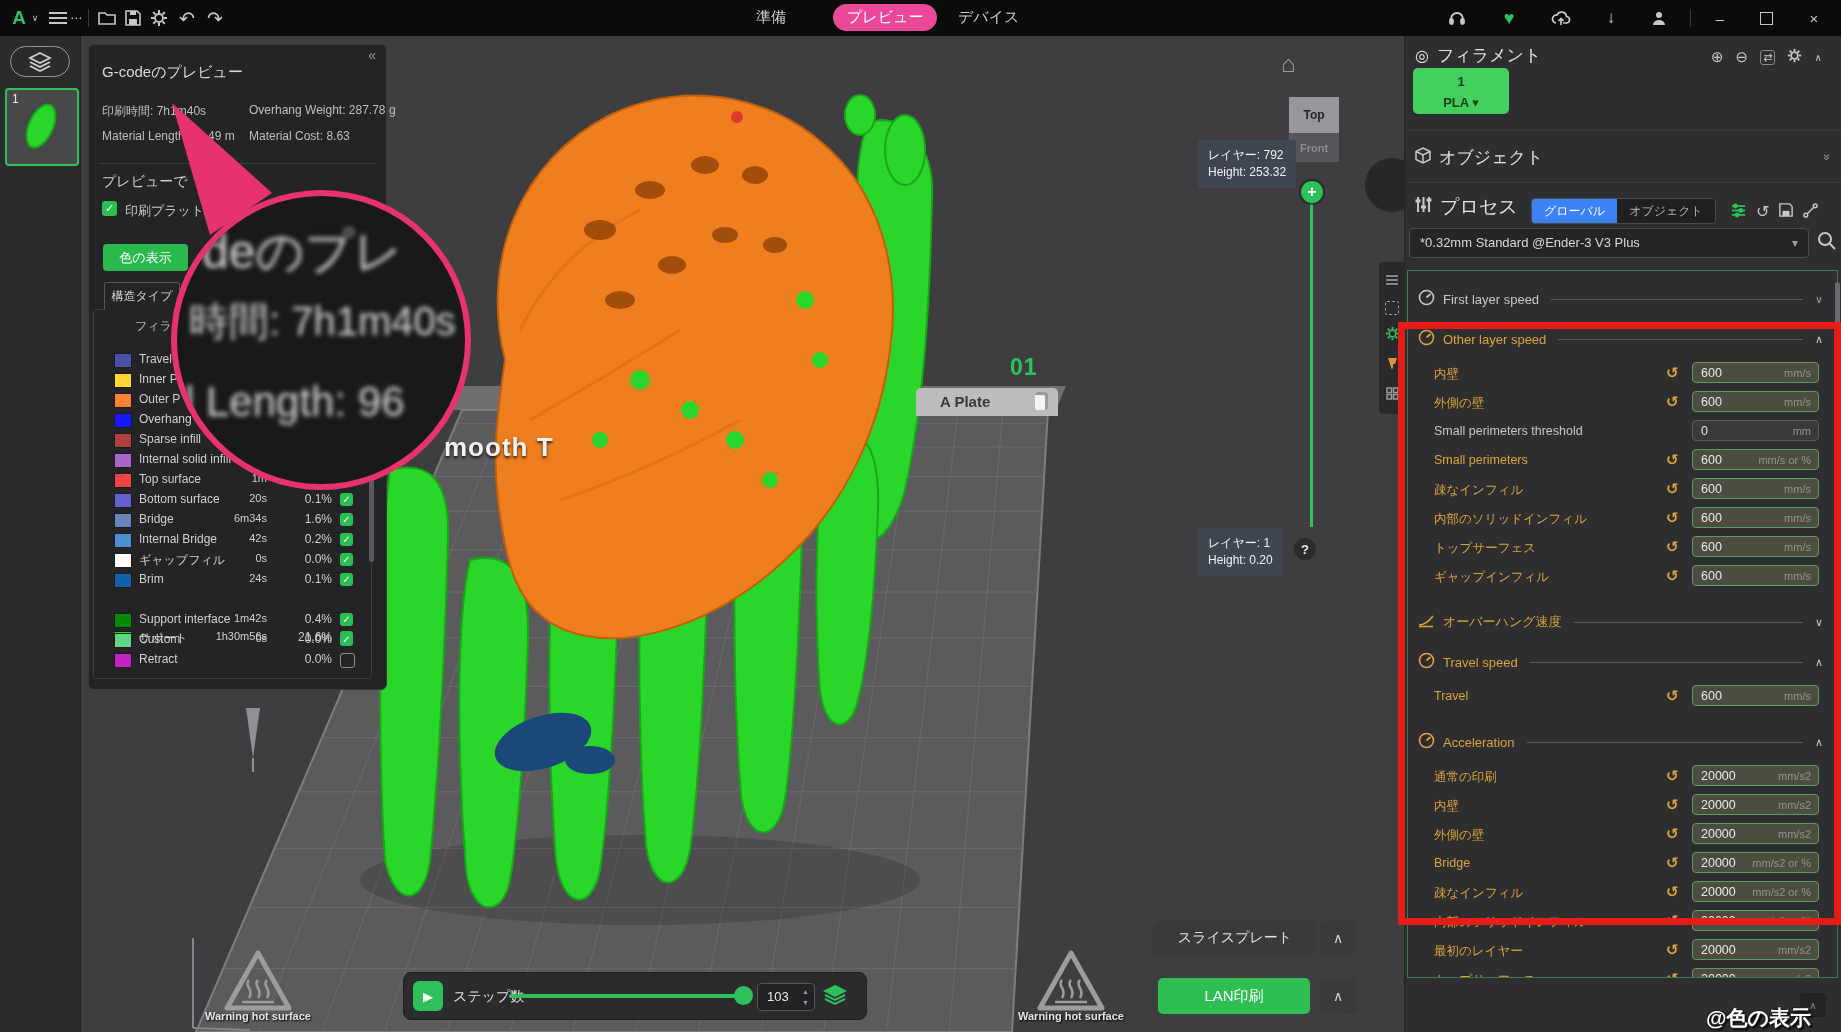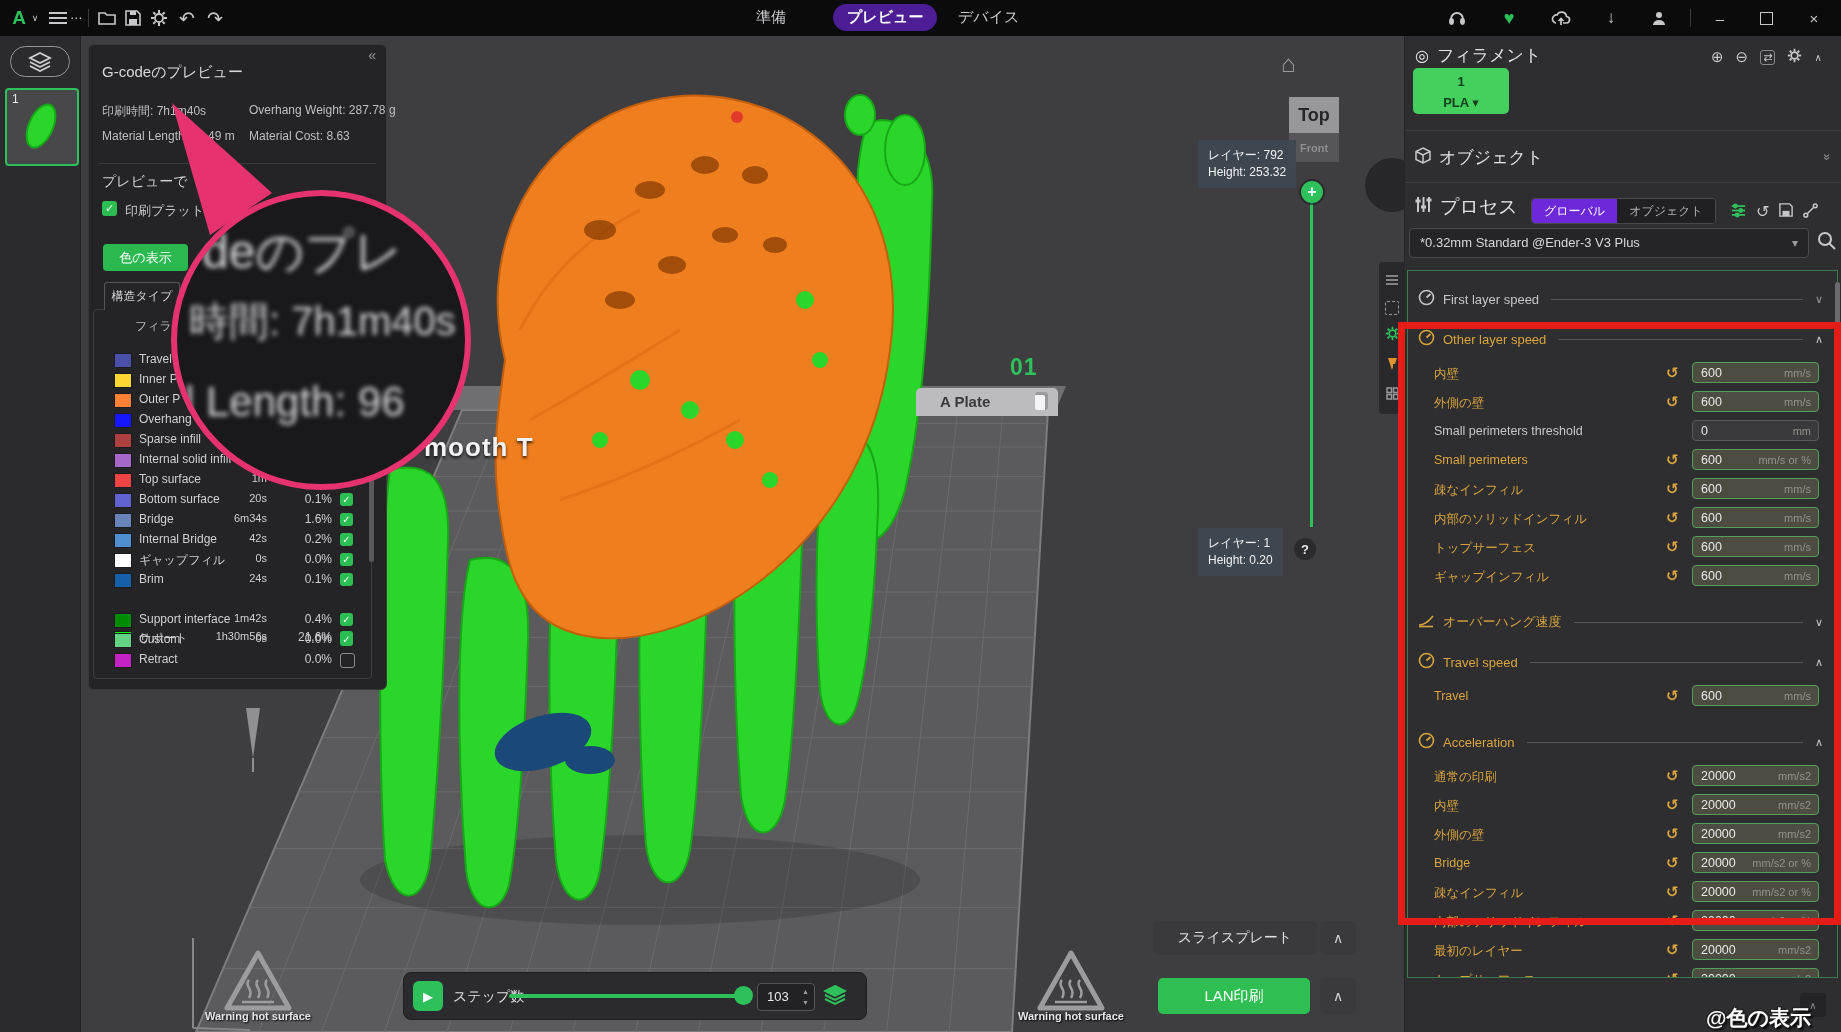--- a/index.html
+++ b/index.html
@@ -5,21 +5,21 @@
   html,body{margin:0;padding:0;background:#222;font-family:"Liberation Sans","DejaVu Sans",sans-serif;}
   #stage{position:relative;width:1841px;height:1032px;overflow:hidden;background:#3E3E40;}
   .abs{position:absolute;}
   .nosel{user-select:none;}
 
   
   #titlebar{position:absolute;left:0;top:0;width:1841px;height:36px;background:#0B0B0C;z-index:60;display:flex;align-items:center;}
   .tb-icon{position:absolute;top:0;height:36px;display:flex;align-items:center;justify-content:center;color:#C8C8CA;font-size:17px;}
   .tb-sep{position:absolute;top:9px;width:1px;height:18px;background:#3A3A3C;}
   .top-tab{position:absolute;top:4px;height:27px;display:flex;align-items:center;padding:0 14px;border-radius:14px;color:#CFCFD1;font-size:15px;cursor:pointer;}
-  .top-tab.active{background:#4c1d95;color:#FFFFFF;font-weight:bold;}
+  .top-tab.active{background:#ec4899;color:#FFFFFF;font-weight:normal;}
   .winbtn{position:absolute;top:0;width:40px;height:36px;display:flex;align-items:center;justify-content:center;color:#C8C8CA;font-size:15px;}
   .burger{width:18px;height:2px;background:#C8C8CA;box-shadow:0 5px 0 #C8C8CA,0 -5px 0 #C8C8CA;}
 
   
   #sidebar{position:absolute;left:0;top:36px;width:80px;height:996px;background:#2B2B2D;border-right:1px solid #232325;z-index:5;}
   #sidebar-pill{position:absolute;left:10px;top:10px;width:58px;height:29px;border:1.5px solid #96969A;border-radius:16px;display:flex;align-items:center;justify-content:center;}
   #plate-thumb{position:absolute;left:5px;top:52px;width:70px;height:74px;background:#48484B;border:2px solid #2EC15B;border-radius:4px;}
   #plate-thumb .num{position:absolute;left:5px;top:2px;color:#E8E8EA;font-size:12px;}
 
   
@@ -50,27 +50,27 @@
   #mag-circle .mtext{position:absolute;color:#D4D4D6;filter:blur(2.5px);white-space:nowrap;}
   #mag-arrow{z-index:44;pointer-events:none;}
 
   
   .vp-tip{position:absolute;background:rgba(62,72,80,0.95);border-radius:0;padding:7px 10px;color:#F0F0F2;font-size:12px;line-height:17px;z-index:8;white-space:nowrap;}
   #coord-tip{position:absolute;left:528px;top:906px;width:214px;height:44px;background:rgba(26,26,28,0.92);border-radius:6px;padding:7px 0 0 12px;color:#E4E4E6;font-size:14px;line-height:20px;z-index:9;}
   #vslider-line{position:absolute;left:1310px;top:192px;width:3px;height:335px;background:#2EC15B;z-index:8;}
   #vslider-handle{position:absolute;left:1301px;top:181px;width:22px;height:22px;border-radius:50%;background:#2EC15B;color:#fff;font-size:16px;font-weight:bold;display:flex;align-items:center;justify-content:center;box-shadow:0 0 0 2px rgba(30,30,32,.6);z-index:9;}
   #help-circle{position:absolute;left:1294px;top:538px;width:22px;height:22px;border-radius:50%;background:#2B2B2D;color:#E8E8EA;font-size:13px;font-weight:bold;display:flex;align-items:center;justify-content:center;z-index:8;}
   #home-icon{position:absolute;left:1281px;top:50px;font-size:24px;color:#9A9A9E;z-index:8;}
-  #cube-top{position:absolute;left:1289px;top:97px;width:50px;height:36px;background:#97979B;color:#26262A;font-size:18px;font-weight:bold;display:flex;align-items:center;justify-content:center;z-index:8;}
+  #cube-top{position:absolute;left:1289px;top:97px;width:50px;height:36px;background:#97979B;color:#26262A;font-size:12px;font-weight:bold;display:flex;align-items:center;justify-content:center;z-index:8;}
   #cube-front{position:absolute;left:1289px;top:133px;width:50px;height:29px;background:#55555A;color:#8D8D92;font-size:11px;font-weight:bold;display:flex;align-items:center;justify-content:center;z-index:8;}
   #plate-num{position:absolute;left:1010px;top:354px;color:#2EC15B;font-size:23px;font-weight:bold;letter-spacing:1px;z-index:7;}
   #plate-tab{position:absolute;left:916px;top:388px;width:142px;height:28px;background:#BCBCBE;border-radius:5px 5px 0 0;z-index:7;}
   #plate-tab .pname{position:absolute;left:24px;top:5px;color:#3A3A3E;font-size:15px;font-weight:bold;}
   #plate-tab .picon{position:absolute;right:10px;top:4px;width:13px;height:18px;background:#F4F4F6;border-radius:2px;box-shadow:inset -3px 3px 0 #9A9A9C;}
-  #model-label{position:absolute;left:424px;top:432px;color:#F2F2F4;font-size:26px;font-weight:bold;letter-spacing:1px;text-shadow:0 2px 3px rgba(0,0,0,.8);z-index:7;}
+  #model-label{position:absolute;left:444px;top:432px;color:#F2F2F4;font-size:26px;font-weight:bold;letter-spacing:1px;text-shadow:0 2px 3px rgba(0,0,0,.8);z-index:7;}
   .warn-text{position:absolute;width:160px;text-align:center;color:#E6E6E8;font-size:11px;font-weight:bold;text-shadow:1px 1px 2px #000;z-index:7;}
   #floating-ball{position:absolute;left:1365px;top:158px;width:54px;height:54px;border-radius:50%;background:#27272A;z-index:6;}
 
   
   #stepbar{position:absolute;left:403px;top:972px;width:462px;height:46px;background:#2B2B2D;border:1px solid #1E1E20;border-radius:8px;z-index:10;}
   #play-btn{position:absolute;left:9px;top:8px;width:30px;height:30px;background:#2EC15B;border-radius:6px;color:#fff;font-size:13px;display:flex;align-items:center;justify-content:center;}
   #step-label{position:absolute;left:49px;top:15px;font-size:14px;color:#E0E0E2;}
   #step-track{position:absolute;left:105px;top:21px;width:240px;height:4px;background:#2EC15B;border-radius:2px;}
   #step-knob{position:absolute;left:330px;top:13px;width:19px;height:19px;background:#2EC15B;border-radius:50%;}
   #step-input{position:absolute;left:353px;top:10px;width:56px;height:26px;background:#222224;border:1px solid #55555A;border-radius:4px;color:#E8E8EA;font-size:13px;}
@@ -86,21 +86,21 @@
   #print-more{left:1320px;top:978px;width:36px;height:36px;background:#3A3A3D;color:#D0D0D2;}
 
   
   #rpanel{position:absolute;left:1404px;top:36px;width:437px;height:996px;background:#2E2E30;border-left:1px solid #242426;z-index:20;color:#C8C8CA;}
   .rp-header{position:absolute;left:10px;display:flex;align-items:center;gap:8px;font-size:17px;color:#E2E2E4;}
   .rp-icons{position:absolute;display:flex;align-items:center;gap:12px;color:#C8C8CA;font-size:15px;}
   #pla-btn{position:absolute;left:8px;top:32px;width:96px;height:46px;background:#44D05C;border-radius:5px;color:#14401C;text-align:center;font-size:13px;font-weight:bold;line-height:21px;padding-top:3px;box-sizing:border-box;cursor:pointer;}
   .rp-div{position:absolute;left:0;width:437px;height:1px;background:#3A3A3D;}
   #proc-toggle{position:absolute;left:126px;top:162px;height:24px;display:flex;border:1px solid #4A4A4D;border-radius:4px;overflow:hidden;font-size:12px;}
   #proc-toggle .opt{padding:4px 12px;display:flex;align-items:center;}
-  #proc-toggle .opt.on{background:#6d28d9;color:#fff;}
+  #proc-toggle .opt.on{background:#3b82f6;color:#fff;}
   #proc-toggle .opt.off{background:#202022;color:#B0B0B2;}
   #preset-box{position:absolute;left:4px;top:192px;width:400px;height:30px;background:#252527;border:1px solid #4A4A4D;border-radius:4px;box-sizing:border-box;}
   #preset-box .ptext{position:absolute;left:10px;top:6px;font-size:13px;color:#D8D8DA;white-space:nowrap;overflow:hidden;width:360px;}
   #preset-box .caret{position:absolute;right:10px;top:7px;color:#9A9A9C;font-size:12px;}
   #preset-search{position:absolute;left:411px;top:194px;}
   #settings{position:absolute;left:2px;top:234px;width:431px;height:708px;border:1px solid #3E7A4C;box-sizing:border-box;overflow:hidden;padding-top:8px;}
   .sec{position:relative;height:40px;}
   .sec-inner{position:absolute;left:10px;right:14px;top:0;height:40px;display:flex;align-items:center;gap:8px;}
   .sec-title{font-size:13px;white-space:nowrap;}
   .sec.gray .sec-title{color:#C6C6C8;}

